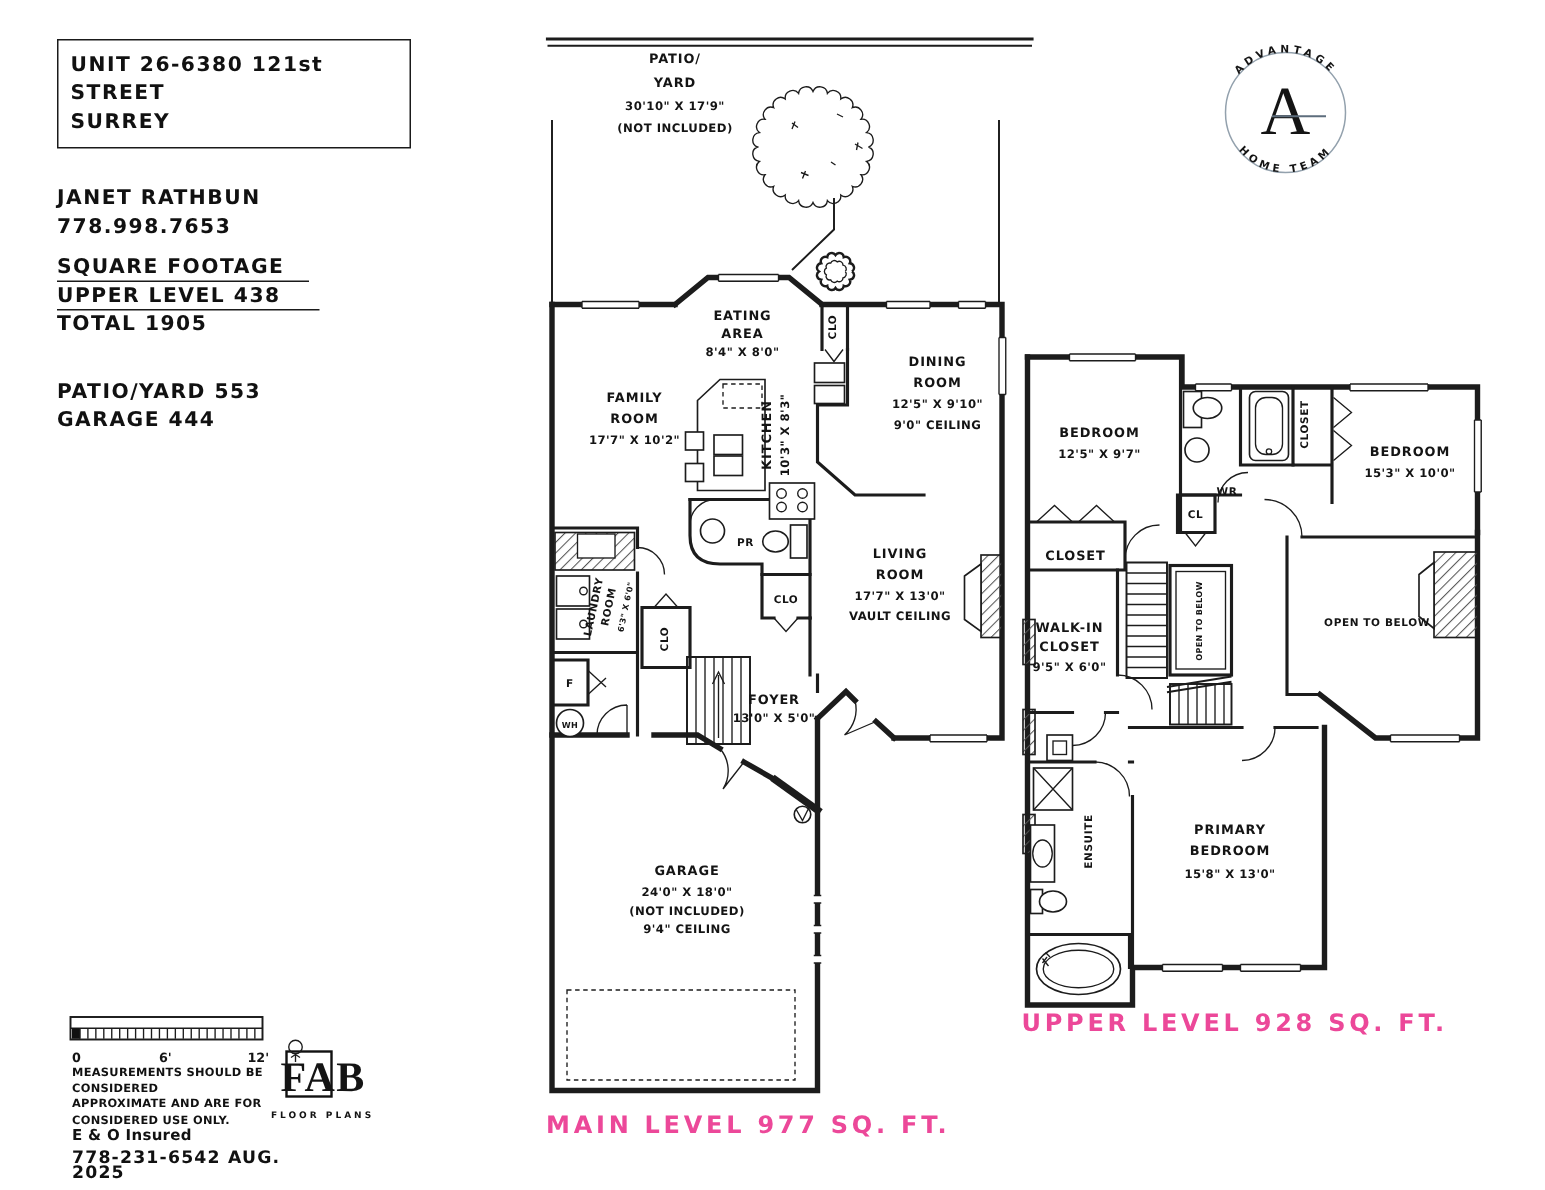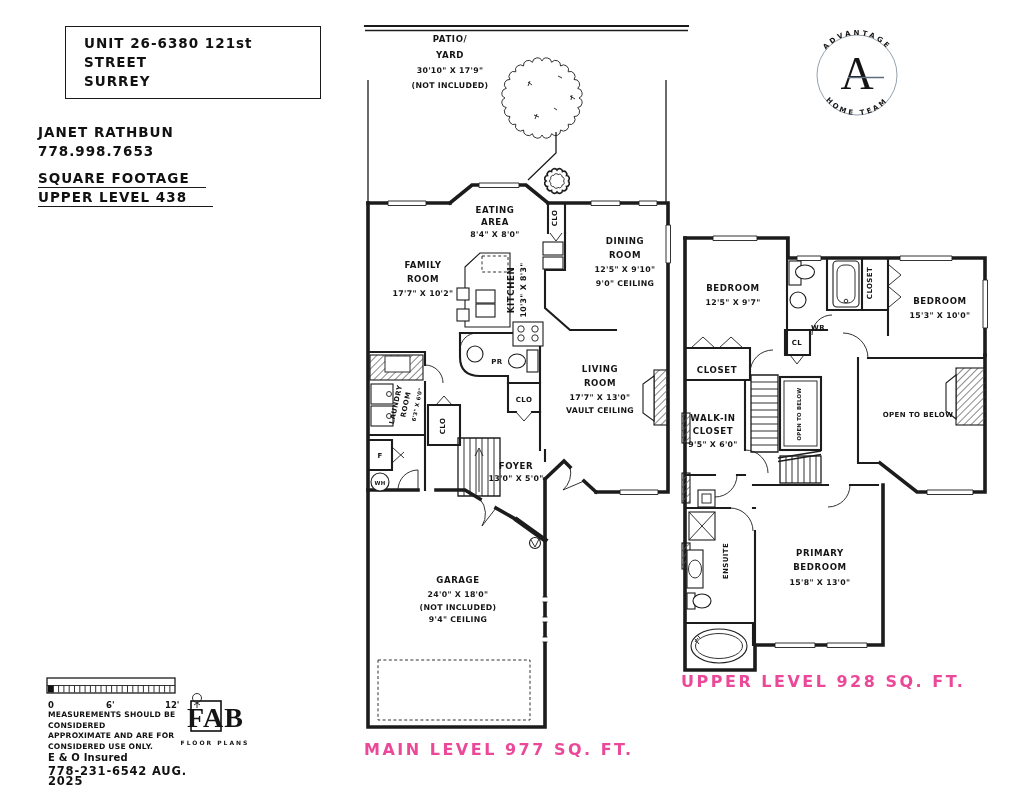--- a/index.html
+++ b/index.html
@@ -1,21 +1,21 @@
 <!DOCTYPE html>
 <html><head>
 <meta charset="utf-8">
 <style>
   html,body{margin:0;padding:0;}
   body{width:1030px;height:793px;background:#ffffff;position:relative;overflow:hidden;
        font-family:"DejaVu Sans",sans-serif;color:#111;}
   .abs{position:absolute;}
   
   #info{left:38px;top:26px;width:250px;font-size:13.5px;font-weight:600;letter-spacing:1px;line-height:19px;}
-  .unit-box{border:1.6px solid #1a1a1a;padding:7px 18px;width:218px;margin-left:27px;}
+  .unit-box{border:1.6px solid #1a1a1a;padding:7px 8px;width:218px;}
   .blk{margin-top:0;}
   #agent{margin-top:24px;}
   #sf{margin-top:8px;}
   #py{margin-top:26px;}
   .u1{border-bottom:1.6px solid #1a1a1a;padding-right:16px;display:inline-block;line-height:17px;}
   .u2{border-bottom:1.6px solid #1a1a1a;padding-right:26px;display:inline-block;line-height:17px;}
   
   .caption{font-size:16px;font-weight:600;letter-spacing:2.5px;color:#ec4899;}
   
   svg{overflow:visible;}
@@ -47,20 +47,25 @@
     <div>UNIT 26-6380 121st STREET</div>
     <div>SURREY</div>
   </div>
   <div id="agent" class="blk">
     <div>JANET RATHBUN</div>
     <div>778.998.7653</div>
   </div>
   <div id="sf" class="blk">
     <div><span class="u1">SQUARE FOOTAGE</span></div>
     <div><span class="u2">UPPER LEVEL 438</span></div>
+    <div>TOTAL 1905</div>
+  </div>
+  <div id="py" class="blk">
+    <div>PATIO/YARD 553</div>
+    <div>GARAGE 444</div>
   </div>
 </div>
 
 <svg class="abs" style="left:798px;top:18px" width="118" height="114" viewBox="0 0 118 114">
   <circle cx="59" cy="57" r="40" fill="none" stroke="#93a1ad" stroke-width="1"></circle>
   <path id="arcT" d="M19,57 A40,40 0 0 1 99,57" fill="none"></path>
   <path id="arcB" d="M19,57 A40,40 0 0 0 99,57" fill="none"></path>
   <text font-size="7" letter-spacing="2.6" fill="#5d6d7c" font-weight="600">
     <textPath href="#arcT" startOffset="50%" text-anchor="middle">ADVANTAGE</textPath>
   </text>

